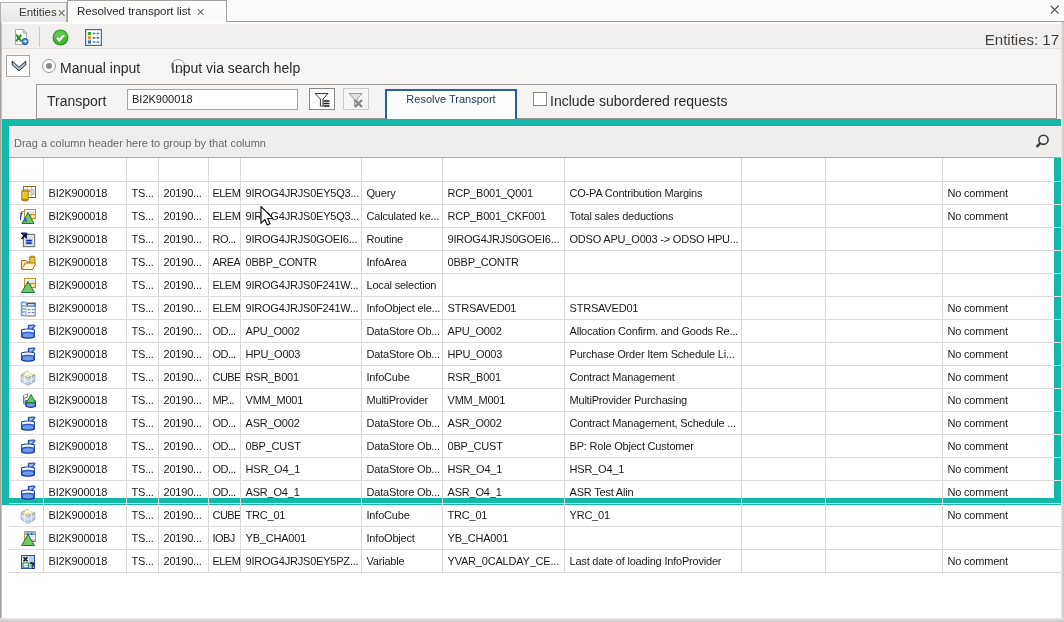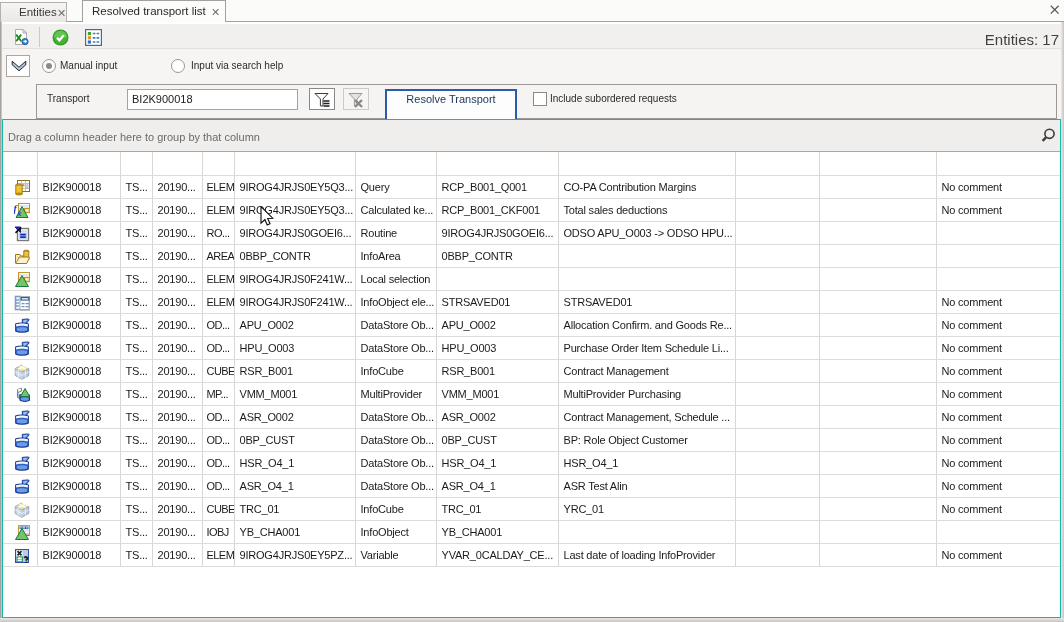--- a/index.html
+++ b/index.html
@@ -1,44 +1,44 @@
 <!DOCTYPE html>
 <html><head><meta charset="utf-8"><style>
 *{margin:0;padding:0;box-sizing:border-box}
 html,body{width:1064px;height:622px;overflow:hidden}
 body{position:relative;font-family:"Liberation Sans",sans-serif;background:#fff;font-size:11px;color:#1b1b1b}
 .abs{position:absolute}
 
 #tabbar{left:0;top:0;width:1064px;height:22px;background:#fbfbfa;border-bottom:1px solid #a3a09e}
 #tab1{left:0;top:2px;width:67px;height:20px;background:linear-gradient(#f6f5f4,#e9e7e5);border:1px solid #b3b0ad;border-bottom:none;font-size:11.5px;color:#3a3a3a;line-height:19px;padding-left:18px}
-#tab2{left:82px;top:0;width:144px;height:22px;background:#fcfcfb;border:1px solid #a3a09e;border-bottom:none;font-size:11.5px;color:#2a2a2a;line-height:21px;padding-left:9px}
+#tab2{left:67px;top:0;width:160px;height:22px;background:#fcfcfb;border:1px solid #a3a09e;border-bottom:none;font-size:11.5px;color:#2a2a2a;line-height:21px;padding-left:9px}
 .tabx{position:absolute;top:0;font-size:11px;color:#6f6f6f}
 
 #toolbar{left:0;top:24px;width:1064px;height:25px;background:#f1f0ef;border-bottom:1px solid #e2dfdd}
 #tbsep{left:39px;top:27px;width:1px;height:20px;background:#cBC8C6}
 #entcount{top:31px;right:5px;font-size:15px;color:#453f3b}
 
 #panel{left:0;top:49px;width:1064px;height:70px;background:#f6f5f4}
 #chevbtn{left:6px;top:55px;width:24px;height:22px;background:#fff;border:1px solid #a9a6a4}
 .radio{width:14px;height:14px;border-radius:50%;background:#fff;border:1px solid #9a9794}
 #rad1{left:42px;top:59px}
 #rad1 i{position:absolute;left:3px;top:3px;width:6px;height:6px;border-radius:50%;background:#8b8b8b}
 #rad2{left:171px;top:59px}
-.plabel{font-size:10px;color:#2b2b2b}
+.plabel{font-size:14px;color:#2b2b2b}
 #groupbox{left:36px;top:84px;width:1021px;height:35px;background:#f5f4f3;border:1px solid #9b9896}
 #tlabel{left:47px;top:93px}
 #tinput{left:127px;top:89px;width:171px;height:21px;background:#fff;border:1px solid #a5a2a0;font-size:11px;line-height:19px;padding-left:4px;color:#1b1b1b}
 .fbtn{width:26px;height:22px}
 #fb1{left:309px;top:88px;background:#fff;border:1px solid #8a8886}
 #fb2{left:343px;top:88px;background:#f6f5f4;border:1px solid #ccc9c7}
 #resolve{left:385px;top:89px;width:132px;height:38px;background:#fdfdfd;border:2px solid #2a5caa;color:#1c3557;font-size:11px;text-align:center;line-height:16px}
 #cbx{left:533px;top:92px;width:14px;height:14px;background:#fff;border:1px solid #8a8886}
 #cblabel{left:550px;top:93px}
 
-#grid{left:2px;top:119px;width:1059px;height:499px;border:1px solid #14b8a6;background:#fff}
+#grid{left:2px;top:119px;width:1059px;height:386px;border:7px solid #14b8a6;background:#fff}
 #groupbar{left:0;top:0;width:1057px;height:32px;background:#f0eeec;border-bottom:1px solid #aaa6a3;color:#6b6b6b;font-size:11px;line-height:35px;padding-left:5px}
 table{border-collapse:collapse;table-layout:fixed;width:1057px;position:absolute;left:0;top:32px}
 th{height:23px;background:#f8f7f6;border-bottom:1px solid #c8c5c3;font-weight:normal;color:#3f3f41;text-align:left;padding:0 0 0 4px;font-size:11px;letter-spacing:-0.2px;white-space:nowrap;overflow:hidden;position:relative}
 th::after{content:"";position:absolute;right:0;top:3px;height:16px;width:1px;background:#9c9996}
 th:last-child::after{display:none}
 th:last-child{border-right:none}
 td{height:23px;border-right:1px solid #d9d6d4;border-bottom:1px solid #dedbd9;padding:0 0 0 5px;font-size:11px;letter-spacing:-0.2px;white-space:nowrap;overflow:hidden;color:#1b1b1b}
 td.t{letter-spacing:-0.55px;padding-left:4px}
 td:last-child{border-right:none}
 tr.f td{height:23px}
@@ -85,21 +85,21 @@
 <div class="abs" id="chevbtn">
     <svg width="16" height="13" style="position:absolute;left:4px;top:4px">
       <path d="M1.2,1.2 L8,7.2 L14.8,1.2 L14.8,4.8 L8,10.8 L1.2,4.8 Z" fill="#b2c2e4" stroke="#111" stroke-width="0.9"></path>
     </svg>
   </div>
 <div class="abs radio" id="rad1">
     <i></i>
   </div>
 <div class="abs plabel" style="left:60px;top:60px">Manual input</div>
 <div class="abs radio" id="rad2"></div>
-<div class="abs plabel" style="left:191px;top:60px">Input via search help</div>
+<div class="abs plabel" style="left:171px;top:60px">Input via search help</div>
 <div class="abs" id="groupbox"></div>
 <div class="abs plabel" id="tlabel">Transport</div>
 <div class="abs" id="tinput">BI2K900018</div>
 <div class="abs fbtn" id="fb1">
     <svg width="16" height="16" style="position:absolute;left:4px;top:3px">
  <path d="M1,1.5 h13 l-5,5.5 v7 h-2.6 v-7 z" fill="#fff" stroke="#3c3c3c"></path>
  <g stroke="#1c1c1c" stroke-width="1.4">
         <path d="M9.5,9 h6 M9.5,11.5 h6 M9.5,14 h6"></path>
       </g>
 </svg>

